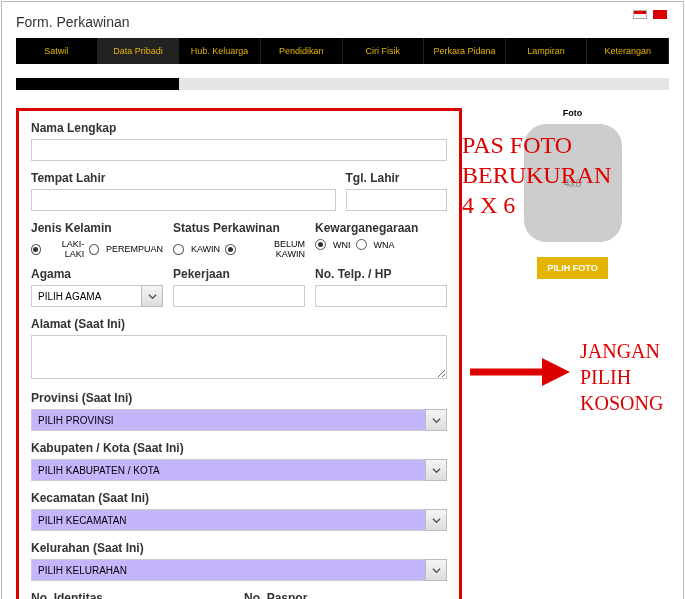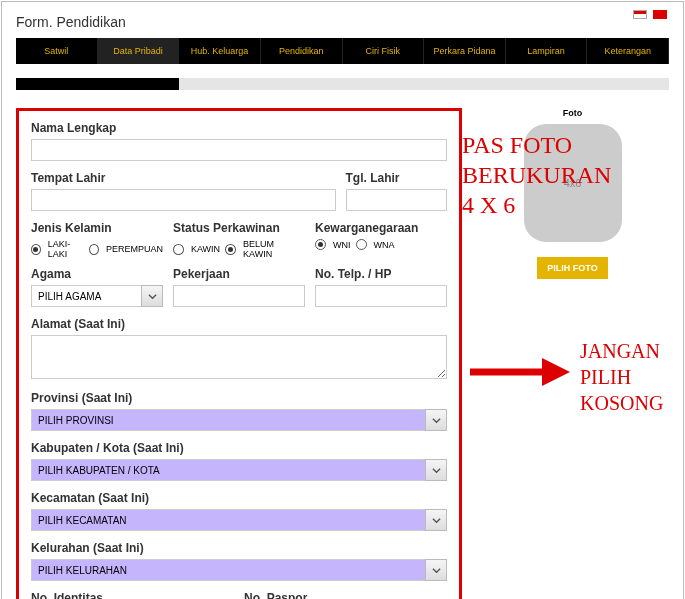--- a/index.html
+++ b/index.html
@@ -14,21 +14,21 @@
 .tab.active { background: #222; }
 .progress { height: 12px; background: #e5e5e5; margin: 14px 14px 18px; position: relative; }
 .progress-fill { height: 100%; width: 25%; background: #000; }
 .content { display: flex; gap: 14px; padding: 0 14px; }
 .redbox { border: 3px solid #d00; padding: 10px 12px 12px; width: 446px; position: relative; }
 .label { font-weight: bold; font-size: 12px; margin-bottom: 4px; color: #333; }
 .field { margin-bottom: 10px; }
 .input, .textarea, .select { width: 100%; border: 1px solid #ccc; background: #fff; height: 22px; padding: 2px 6px; font-size: 10px; }
 .row { display: flex; gap: 10px; }
 .row > div { flex: 1; }
-.radios { display: flex; gap: 5px; align-items: center; font-size: 9px; }
+.radios { display: flex; gap: 5px; align-items: center; font-size: 9px; text-align: right; }
 .radio { width: 11px; height: 11px; border: 1px solid #555; border-radius: 50%; display: inline-flex; align-items: center; justify-content: center; margin-right: 2px; }
 .radio.checked::after { content: ""; width: 5px; height: 5px; background: #333; border-radius: 50%; }
 .select-wrap { position: relative; }
 .select-wrap .input { padding-right: 26px; background: #c4b5fd; }
 .select-wrap .input.white { background: #fff; }
 .chev { position: absolute; right: 0; top: 0; width: 22px; height: 22px; border: 1px solid #bbb; background: linear-gradient(#f5f5f5,#ddd); display: flex; align-items: center; justify-content: center; cursor: pointer; }
 .chev svg { width: 9px; height: 9px; }
 .textarea { height: 44px; }
 .side { flex: 1; position: relative; }
 .foto-label { font-weight: bold; font-size: 9px; text-align: center; margin-bottom: 6px; }
@@ -36,21 +36,21 @@
 .btn-foto { background: #e5b400; color: #fff; border: none; padding: 6px 10px; font-size: 9px; font-weight: bold; margin: 15px auto; display: block; cursor: pointer; }
 .overlay1 { position: absolute; left: 462px; top: 130px; color: #d00; font-size: 24px; font-family: "Times New Roman", serif; line-height: 1.25; z-index: 20; pointer-events: none; }
 .arrow { position: absolute; left: 470px; top: 352px; z-index: 20; pointer-events: none; }
 .overlay2 { position: absolute; left: 580px; top: 338px; color: #d00; font-size: 20px; font-family: "Times New Roman", serif; line-height: 1.3; z-index: 20; pointer-events: none; }
 .outer { border: 1px solid #bbb; margin: 1px; }
 </style>
 </head>
 <body>
 
 <div class="outer">
-<div class="page-title">Form. Pendidikan</div>
+<div class="page-title">Form. Perkawinan</div>
 <div class="flags">
   <div class="flag flag-id"></div>
   <div class="flag flag-en"></div>
 </div>
 
 <div class="tabs">
   <div class="tab">Satwil</div>
   <div class="tab active">Data Pribadi</div>
   <div class="tab">Hub. Keluarga</div>
   <div class="tab">Pendidikan</div>

